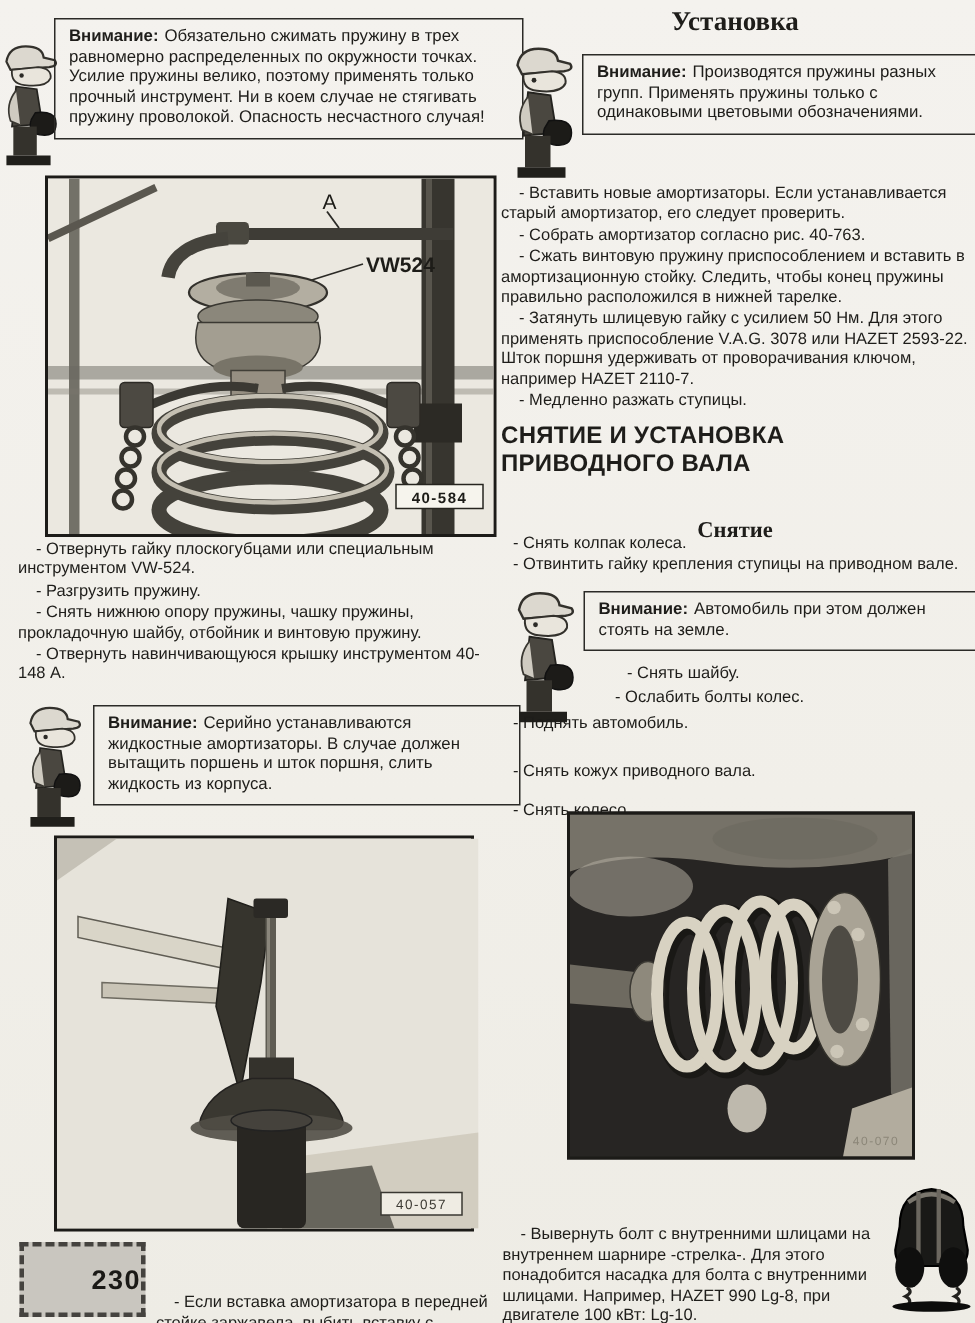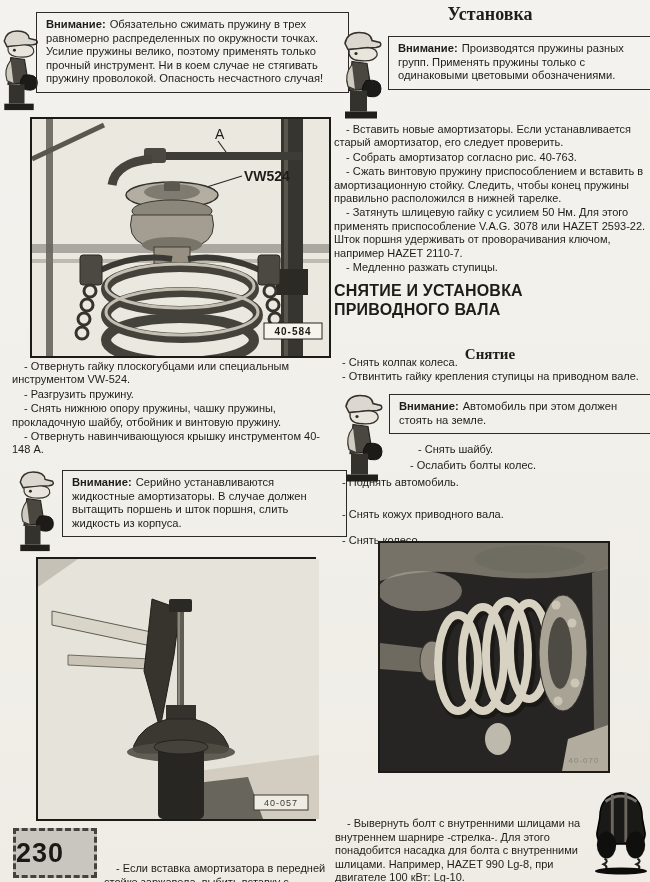--- a/index.html
+++ b/index.html
@@ -17,22 +17,22 @@
     background:transparent;
   }
   .wlabel{font-weight:bold; padding-right:4px;}
   .step{margin:0 0 1px 0; text-indent:12px; font-size:11px; line-height:13.4px;}
   .step-abs{font-size:11px; line-height:13.4px; white-space:nowrap;}
   .serif-h{font-family:"Liberation Serif", serif; font-weight:bold; text-align:center;}
   .sec-h{font-weight:bold; text-align:left; font-size:16px; line-height:19px; letter-spacing:.2px;}
   .figure{border:2px solid #1c1b18; background:#ebe8e0; box-sizing:border-box;}
   .pagenum{
     background:#c9c6bf; border:3px dashed #45433f;
-    display:flex; align-items:center; justify-content:flex-start;
-    font-weight:bold; font-size:27px; letter-spacing:1px; color:#1a1916;
+    display:flex; align-items:center; justify-content:flex-end;
+    font-weight:bold; font-size:18px; letter-spacing:1px; color:#1a1916;
     box-sizing:border-box;
   }
   .note{font-size:11px; line-height:13.6px;margin-top:31px;}
   .note .first{text-indent:12px;}
   svg text{font-family:"Liberation Sans", sans-serif;}
 </style>
 </head>
 <body>
 
 <div class="page">

